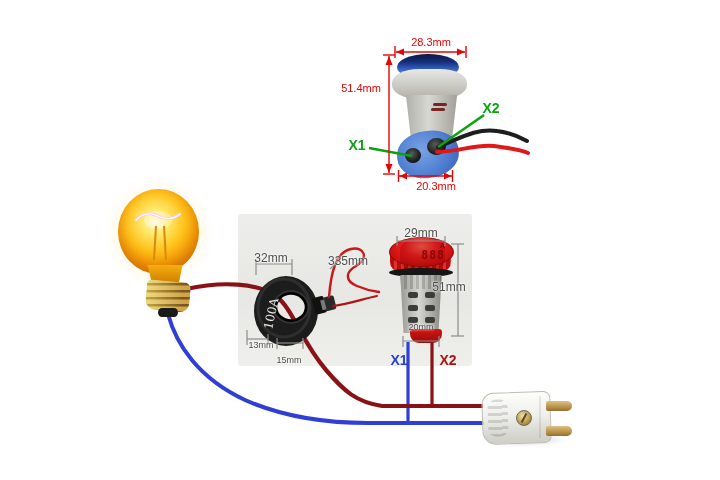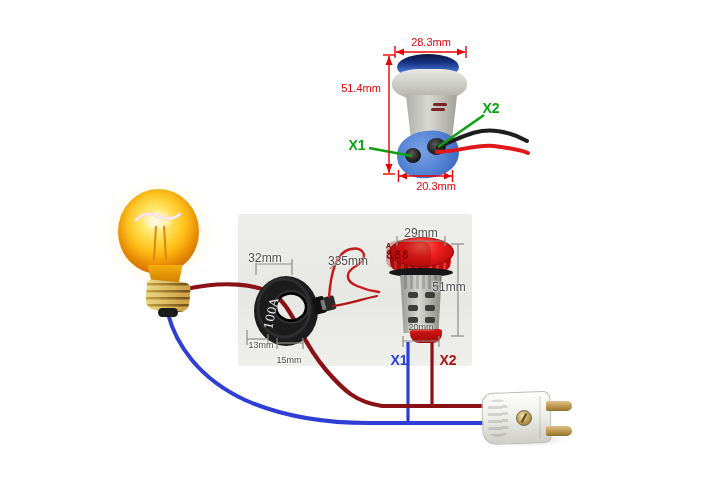--- a/index.html
+++ b/index.html
@@ -53,22 +53,22 @@
   .ti-hole-l{left:405px;top:148px;width:16px;height:15px;border-radius:50%;
     background:radial-gradient(circle at 42% 38%,#5a5a5a 0%,#111 72%);}
   .ti-hole-r{left:427px;top:138px;width:19px;height:17px;border-radius:50%;
     background:radial-gradient(circle at 42% 38%,#5a5a5a 0%,#101010 72%);}
 
   
   .am-skirt{left:390px;top:254px;width:61px;height:18px;border-radius:0 0 10px 10px;
     background:repeating-linear-gradient(90deg,#b80e0e 0 4px,#e23030 4px 7px);}
   .am-dome{left:389px;top:237px;width:63px;height:28px;border-radius:50%;border:1px solid #8f0a0a;
     background:radial-gradient(ellipse at 50% 30%,#ff6a5a 0%,#ef2020 38%,#cf1212 68%,#a50a0a 100%);}
-  .am-face{left:386px;top:241px;width:45px;height:28px;border-radius:9px;
-    background:rgba(130,0,0,.28);text-align:left;color:#7e0606;}
+  .am-face{left:400px;top:241px;width:45px;height:28px;border-radius:9px;
+    background:rgba(130,0,0,.28);text-align:right;color:#7e0606;}
   .am-face .unit{display:block;font-size:7px;font-weight:bold;margin-top:1px;}
   .am-face .digits{display:block;font-family:"DejaVu Sans Mono",monospace;font-weight:bold;
     font-size:11.5px;letter-spacing:1px;margin-top:-1px;color:#8a0707;}
   .am-oring{left:389px;top:268px;width:64px;height:9px;border-radius:50%;background:#161616;}
   .am-body{left:398px;top:275px;width:46px;height:58px;
     clip-path:polygon(5% 0,95% 0,88% 100%,12% 100%);
     background:linear-gradient(90deg,#90908c 0%,#d6d6d2 45%,#84847e 100%);}
   .am-body::before{content:"";position:absolute;left:0;top:0;width:100%;height:14px;
     background:repeating-linear-gradient(90deg,rgba(0,0,0,.16) 0 3px,rgba(255,255,255,0) 3px 6px);}
   .am-vents{left:408px;top:292px;width:28px;height:34px;display:grid;
@@ -233,21 +233,21 @@
         <line x1="439" y1="336" x2="439" y2="347"></line>
     </g>
   </svg>
 
   <div class="lbl dim-red" style="left:431px;top:42px">28.3mm</div>
   <div class="lbl dim-red" style="left:361px;top:88px">51.4mm</div>
   <div class="lbl dim-red" style="left:436px;top:186px">20.3mm</div>
   <div class="lbl grn" style="left:357px;top:145px">X1</div>
   <div class="lbl grn" style="left:491px;top:108px">X2</div>
 
-  <div class="lbl dim-gray" style="left:265px;top:258px">32mm</div>
+  <div class="lbl dim-gray" style="left:271px;top:258px">32mm</div>
   <div class="lbl dim-gray" style="left:348px;top:261px">335mm</div>
   <div class="lbl dim-gray-s" style="left:261px;top:345px">13mm</div>
   <div class="lbl dim-gray-s" style="left:289px;top:360px">15mm</div>
   <div class="lbl dim-gray" style="left:421px;top:233px">29mm</div>
   <div class="lbl dim-gray" style="left:449px;top:287px">51mm</div>
   <div class="lbl dim-gray-s" style="left:421px;top:327px">20mm</div>
   <div class="lbl x1b" style="left:399px;top:360px">X1</div>
   <div class="lbl x2r" style="left:448px;top:360px">X2</div>
 
 </div>

